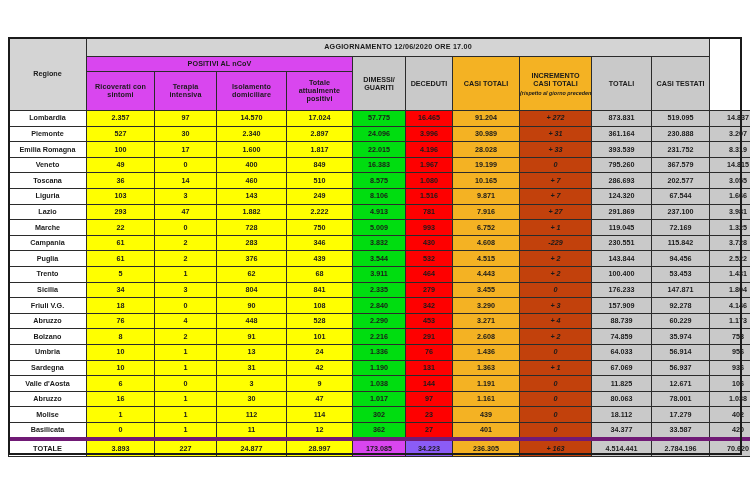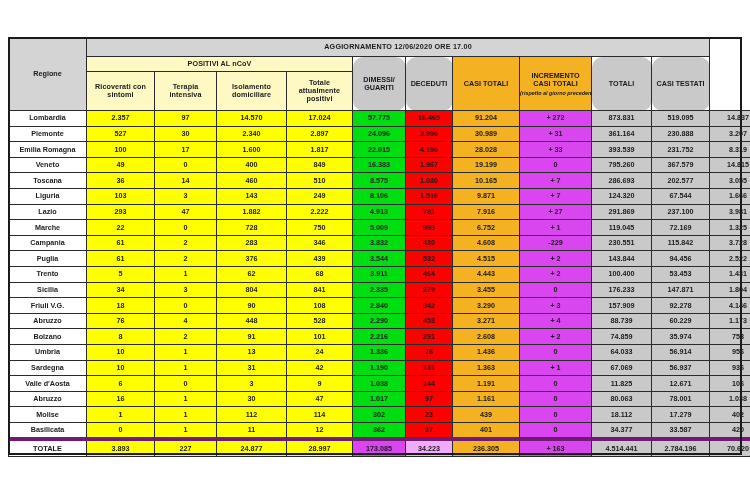--- a/index.html
+++ b/index.html
@@ -42,30 +42,29 @@
     font-size: 7.2px;
     line-height: 1.08;
     font-weight: bold;
     color: #1a1a1a;
     overflow: hidden;
     white-space: nowrap;
   }
 
   
   .hd-grey {
-    background: #fef9c3;
+    background: #d946ef;
     font-size: 7.4px;
     font-weight: bold;
     letter-spacing: .1px;
   }
   .hd-grey2 {
     background: #c9c9c9;
     font-size: 7.4px;
     font-weight: bold;
-    border-radius: 11px;
   }
   .hd-orange {
     background: #f4b223;
     font-size: 7.4px;
     font-weight: bold;
   }
   .hd-title {
     background: #d4d4d4;
     font-size: 8.6px;
     font-weight: bold;
@@ -99,28 +98,28 @@
     background: #ffffff;
     font-size: 7.4px;
     font-weight: bold;
     height: 14.6px;
   }
   .c-yellow { background: #ffff00; }
   .c-yellow-b { background: #ffff00; font-weight: bold; }
   .c-green   { background: #00dd10; color: #0f5c12; }
   .c-red     { background: #fe0000; color: #c40101; }
   .c-orange  { background: #f4b223; }
-  .c-orange-i{ background: #d946ef; }
+  .c-orange-i{ background: #c2410c; font-style: italic; }
   .c-grey    { background: #c9c9c9; }
 
   tr.row-total td { border-top: 4px solid #701a75; }
   tr.row-total .c-region { font-size: 7.4px; }
   .c-total-yellow { background: #ffff00; color: #3a3a00; }
   .c-total-green  { background: #d946ef; color: #0f5c12; }
-  .c-total-red    { background: #f0abfc; color: #c40101; }
+  .c-total-red    { background: #8b5cf6; color: #c40101; }
 
   .outer-frame {
     position: absolute;
     left: 8px;
     top: 37px;
     width: 734px;
     height: 418px;
     border: 2px solid #1b1b1b;
     box-sizing: border-box;
     pointer-events: none;

